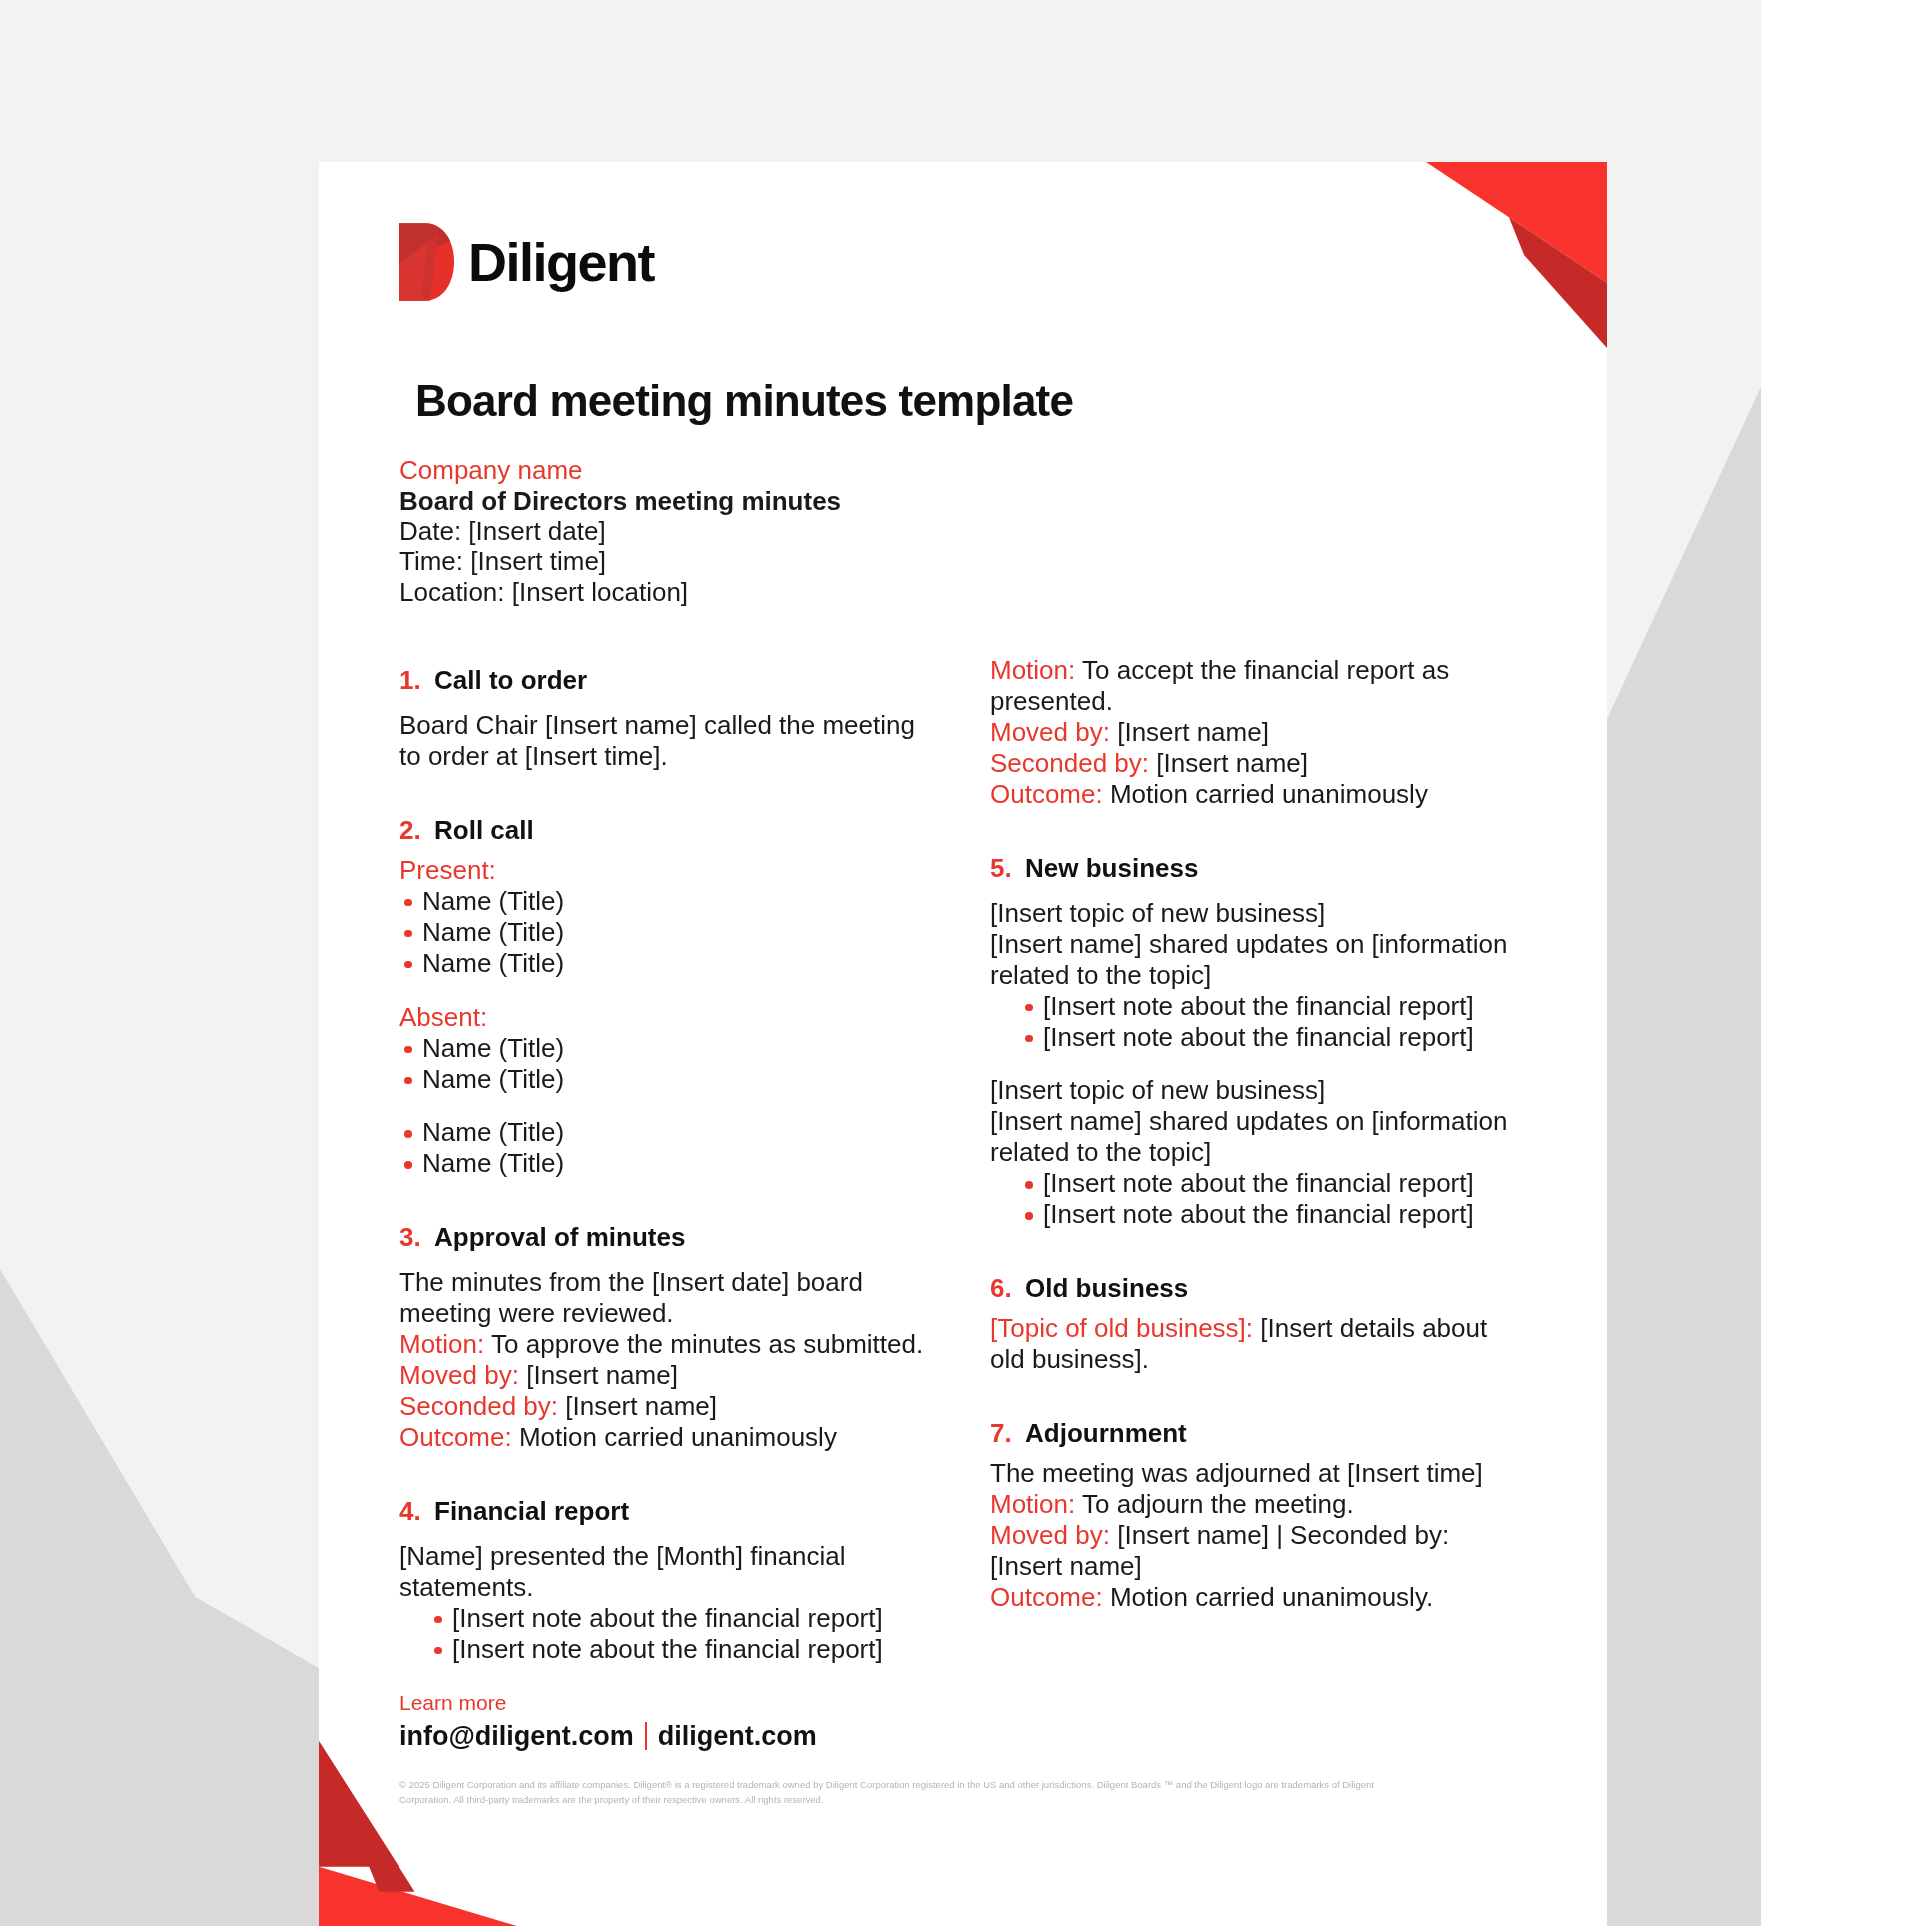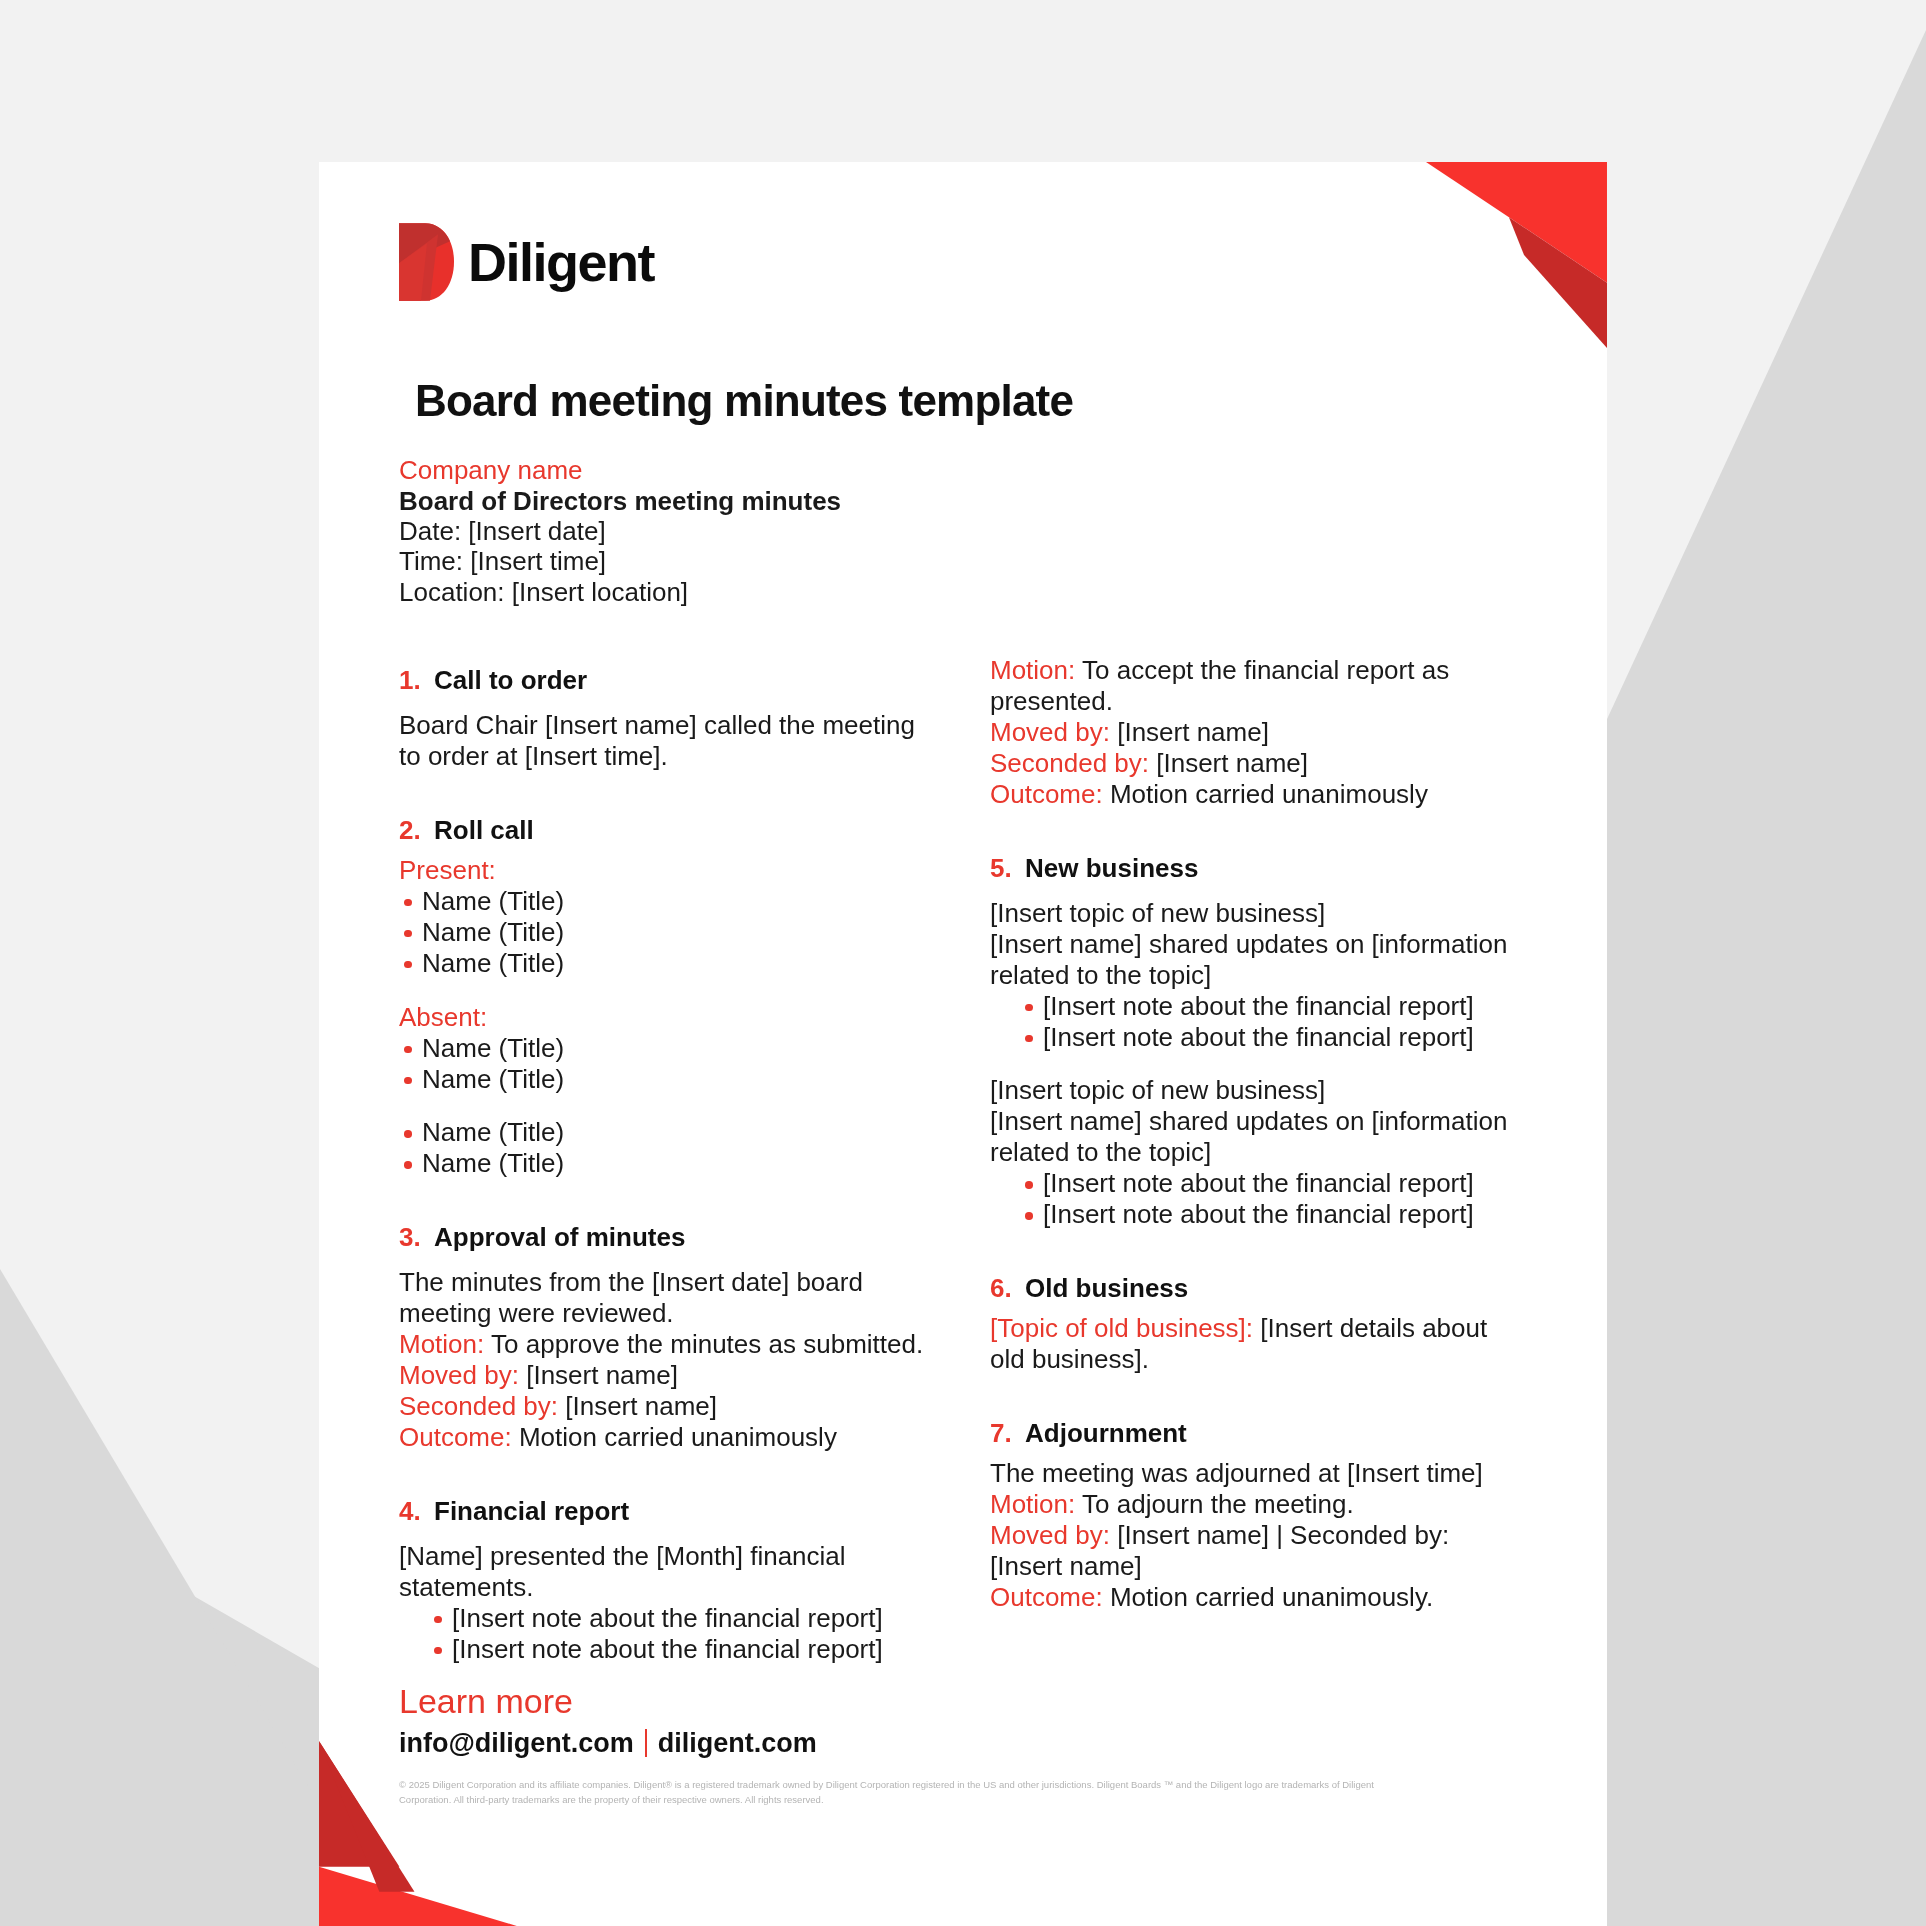--- a/index.html
+++ b/index.html
@@ -5,21 +5,21 @@
   html, body {
     margin: 0;
     padding: 0;
     width: 1926px;
     height: 1926px;
     overflow: hidden;
     font-family: "Liberation Sans", sans-serif;
   }
   #stage {
     position: relative;
-    width: 1926px;
+    width: 1761px;
     height: 1926px;
     background: #f97316;
     overflow: hidden;
     text-decoration: underline;
   }
   
   .bg-shape { position: absolute; pointer-events: none; }
   #bg-diag-right {
     top: 0; left: 0; width: 1926px; height: 1926px;
   }
@@ -144,24 +144,24 @@
   ul.bullets.indent { padding-left: 30px; }
 
   
   #footer {
     position: absolute;
     left: 80px;
     top: 1515px;
     width: 1124px;
   }
   #learn-more {
-    font-size: 34px;
+    font-size: 21px;
     color: #e8382d;
     line-height: 1.2;
-    margin: 4px 0 5px 0;
+    margin: 13px 0 5px 0;
   }
   #contact-row {
     display: flex;
     align-items: center;
     gap: 11px;
     font-size: 27px;
     font-weight: bold;
     color: #111111;
     line-height: 1.2;
   }

